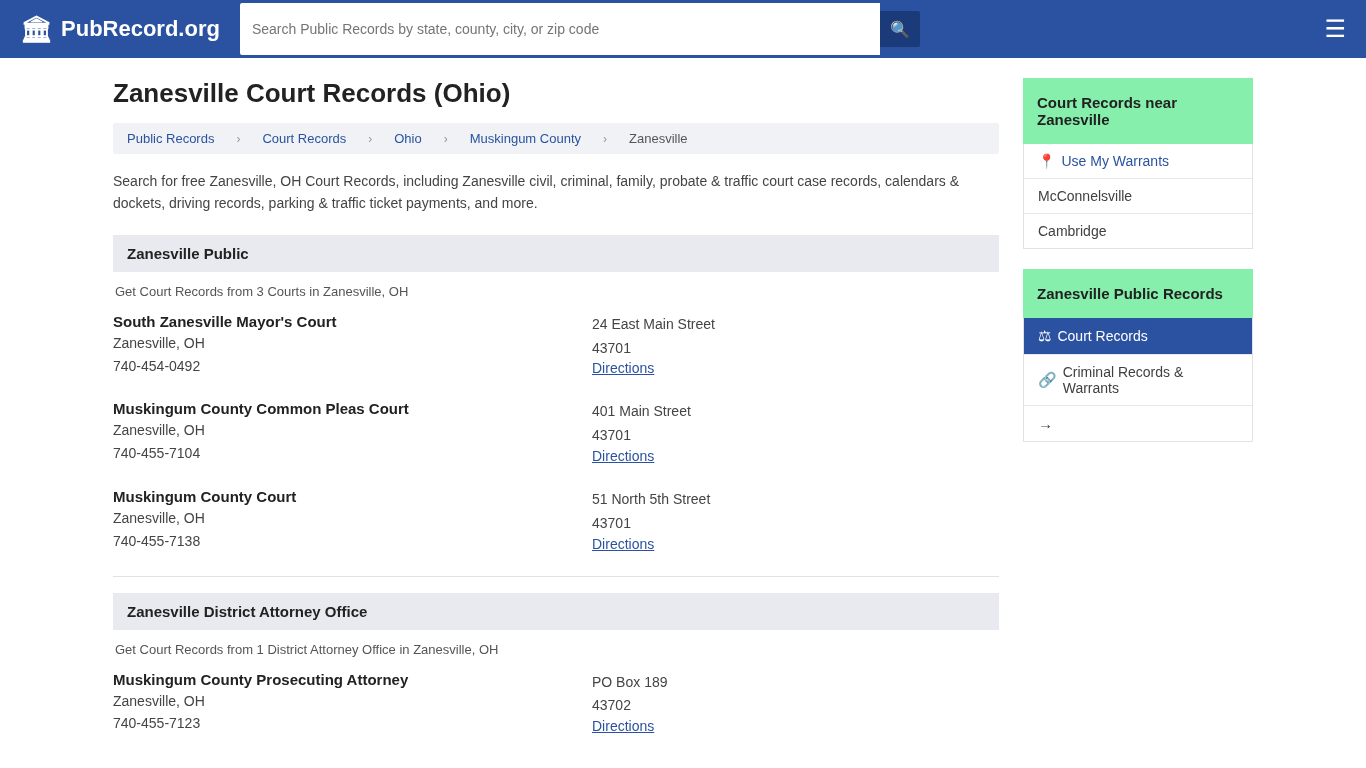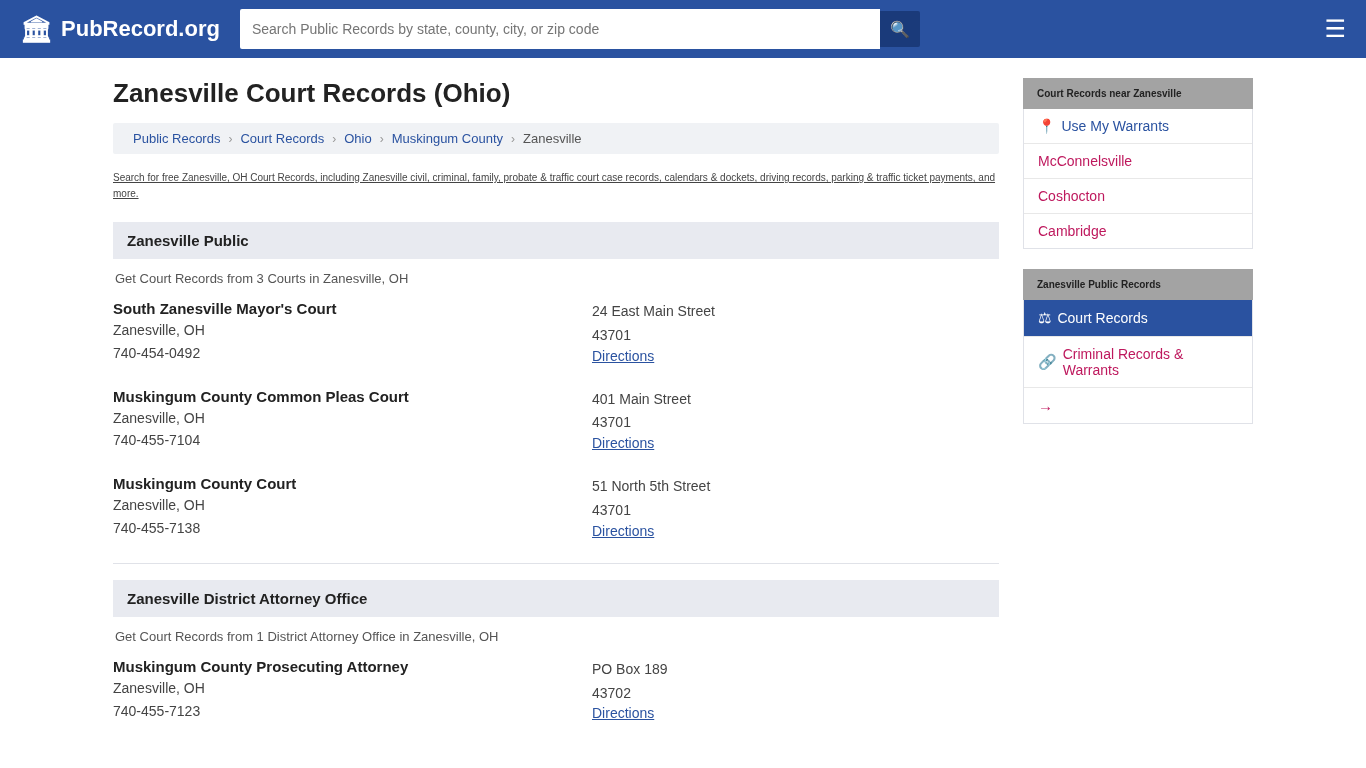--- a/index.html
+++ b/index.html
@@ -28,21 +28,21 @@
       font-size: 26px;
     }
     .header-search-wrap {
       flex: 1;
       display: flex;
       align-items: center;
       max-width: 680px;
     }
     .header-search-input {
       flex: 1;
-      height: 40px;
+      height: 52px;
       padding: 0 12px;
       font-size: 14px;
       border: none;
       outline: none;
       border-radius: 2px 0 0 2px;
     }
     .header-search-btn {
       height: 36px;
       width: 40px;
       background: #1a3a7a;
@@ -77,42 +77,41 @@
       min-width: 0;
     }
     .page-title {
       font-size: 26px;
       font-weight: bold;
       color: #222;
       margin-bottom: 14px;
     }
     .breadcrumb {
       background: #f0f2f5;
-      padding: 8px 20px;
+      padding: 8px 14px;
       border-radius: 2px;
       font-size: 13px;
       margin-bottom: 16px;
       display: flex;
       align-items: flex-end;
       flex-wrap: wrap;
-      gap: 8px;
+      gap: 22px;
     }
     .breadcrumb a {
       color: #2a52a0;
       text-decoration: none;
     }
     .breadcrumb-sep { color: #999; font-size: 12px; }
     .breadcrumb-current { color: #555; }
 
     .page-description {
-      font-size: 10px;
+      font-size: 14px;
       color: #444;
       line-height: 1.6;
       margin-bottom: 20px;
-      text-decoration: underline;
     }
 
     .section-header {
       background: #e8eaf0;
       padding: 10px 14px;
       font-size: 15px;
       font-weight: bold;
       color: #222;
       margin-bottom: 12px;
       border-left: none;
@@ -163,35 +162,35 @@
 
     
     .sidebar {
       width: 230px;
       flex-shrink: 0;
     }
     .sidebar-section {
       margin-bottom: 20px;
     }
     .sidebar-heading {
-      background: #a3a3a3;
-      padding: 10px 14px;
-      font-size: 10px;
+      background: #86efac;
+      padding: 16px 14px;
+      font-size: 15px;
       font-weight: bold;
       color: #222;
       margin-bottom: 0;
     }
     .sidebar-body {
       border: 1px solid #e0e2e8;
       border-top: none;
     }
     .sidebar-item {
       padding: 9px 14px;
       font-size: 14px;
-      color: #be185d;
+      color: #404040;
       border-bottom: 1px solid #e8e8e8;
       cursor: pointer;
       display: flex;
       align-items: center;
       gap: 6px;
     }
     .sidebar-item:last-child { border-bottom: none; }
     .sidebar-item.active {
       background: #2a52a0;
       color: #fff;
@@ -332,23 +331,20 @@
       <div class="sidebar-heading">Court Records near Zanesville</div>
       <div class="sidebar-body">
         <div class="sidebar-location-item">
           <span>📍</span>
           <span>Use My Warrants</span>
         </div>
         <div class="sidebar-item">
           <span>McConnelsville</span>
         </div>
         <div class="sidebar-item">
-          <span>Coshocton</span>
-        </div>
-        <div class="sidebar-item">
           <span>Cambridge</span>
         </div>
       </div>
     </div>
 
     <div class="sidebar-section">
       <div class="sidebar-heading">Zanesville Public Records</div>
       <div class="sidebar-body">
         <div class="sidebar-item active">
           <span class="sidebar-icon">⚖</span>

